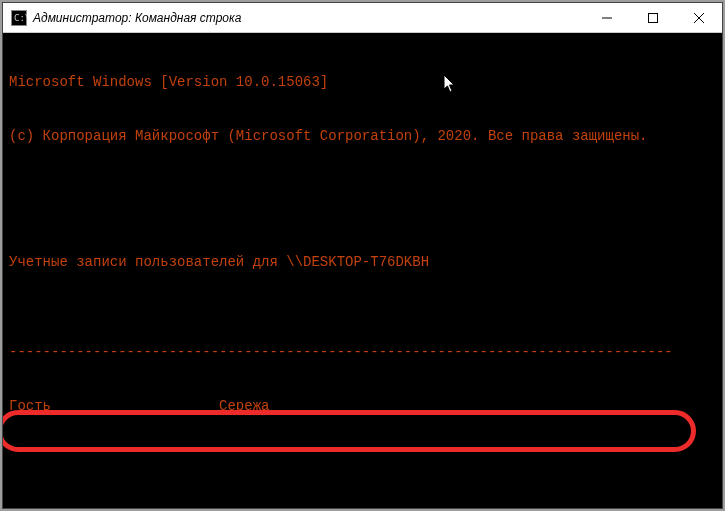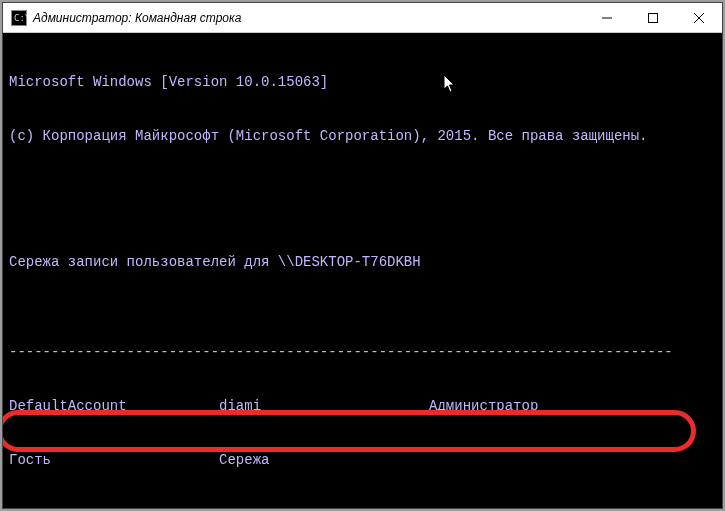--- a/index.html
+++ b/index.html
@@ -46,21 +46,21 @@
     height: 30px;
     display: flex;
     align-items: center;
     justify-content: center;
     font-size: 10px;
     color: #000;
   }
   .term {
     flex: 1;
     background: #000;
-    color: #c4b5fd;
+    color: #c2410c;
     font-family: Consolas, "Courier New", monospace;
     font-size: 14px;
     line-height: 18px;
     padding: 4px 6px;
     white-space: pre;
     overflow: hidden;
     position: relative;
   }
   .term .line { white-space: pre; }
   .highlight-oval {
@@ -103,27 +103,26 @@
     <div class="winbtn close">
       <svg width="10" height="10" viewBox="0 0 10 10">
           <line x1="0" y1="0" x2="10" y2="10" stroke="#000" stroke-width="1"></line>
           <line x1="10" y1="0" x2="0" y2="10" stroke="#000" stroke-width="1"></line>
         </svg>
     </div>
   </div>
 
   <div class="term">
     <div class="line">Microsoft Windows [Version 10.0.15063]</div>
-    <div class="line">(c) Корпорация Майкрософт (Microsoft Corporation), 2015. Все права защищены.</div>
+    <div class="line">(c) Корпорация Майкрософт (Microsoft Corporation), 2020. Все права защищены.</div>
     <div class="line"></div>
     <div class="line"></div>
-    <div class="line">Сережа записи пользователей для \\DESKTOP-T76DKBH</div>
+    <div class="line">Учетные записи пользователей для \\DESKTOP-T76DKBH</div>
     <div class="line"></div>
     <div class="line">-------------------------------------------------------------------------------</div>
-    <div class="line">DefaultAccount           diami                    Администратор</div>
     <div class="line">Гость                    Сережа</div>
     
     <div class="line"></div>
     <div class="line"></div>
     
     
     <div class="line"></div>
     <div class="line"></div>
     
     <div class="line"></div>

